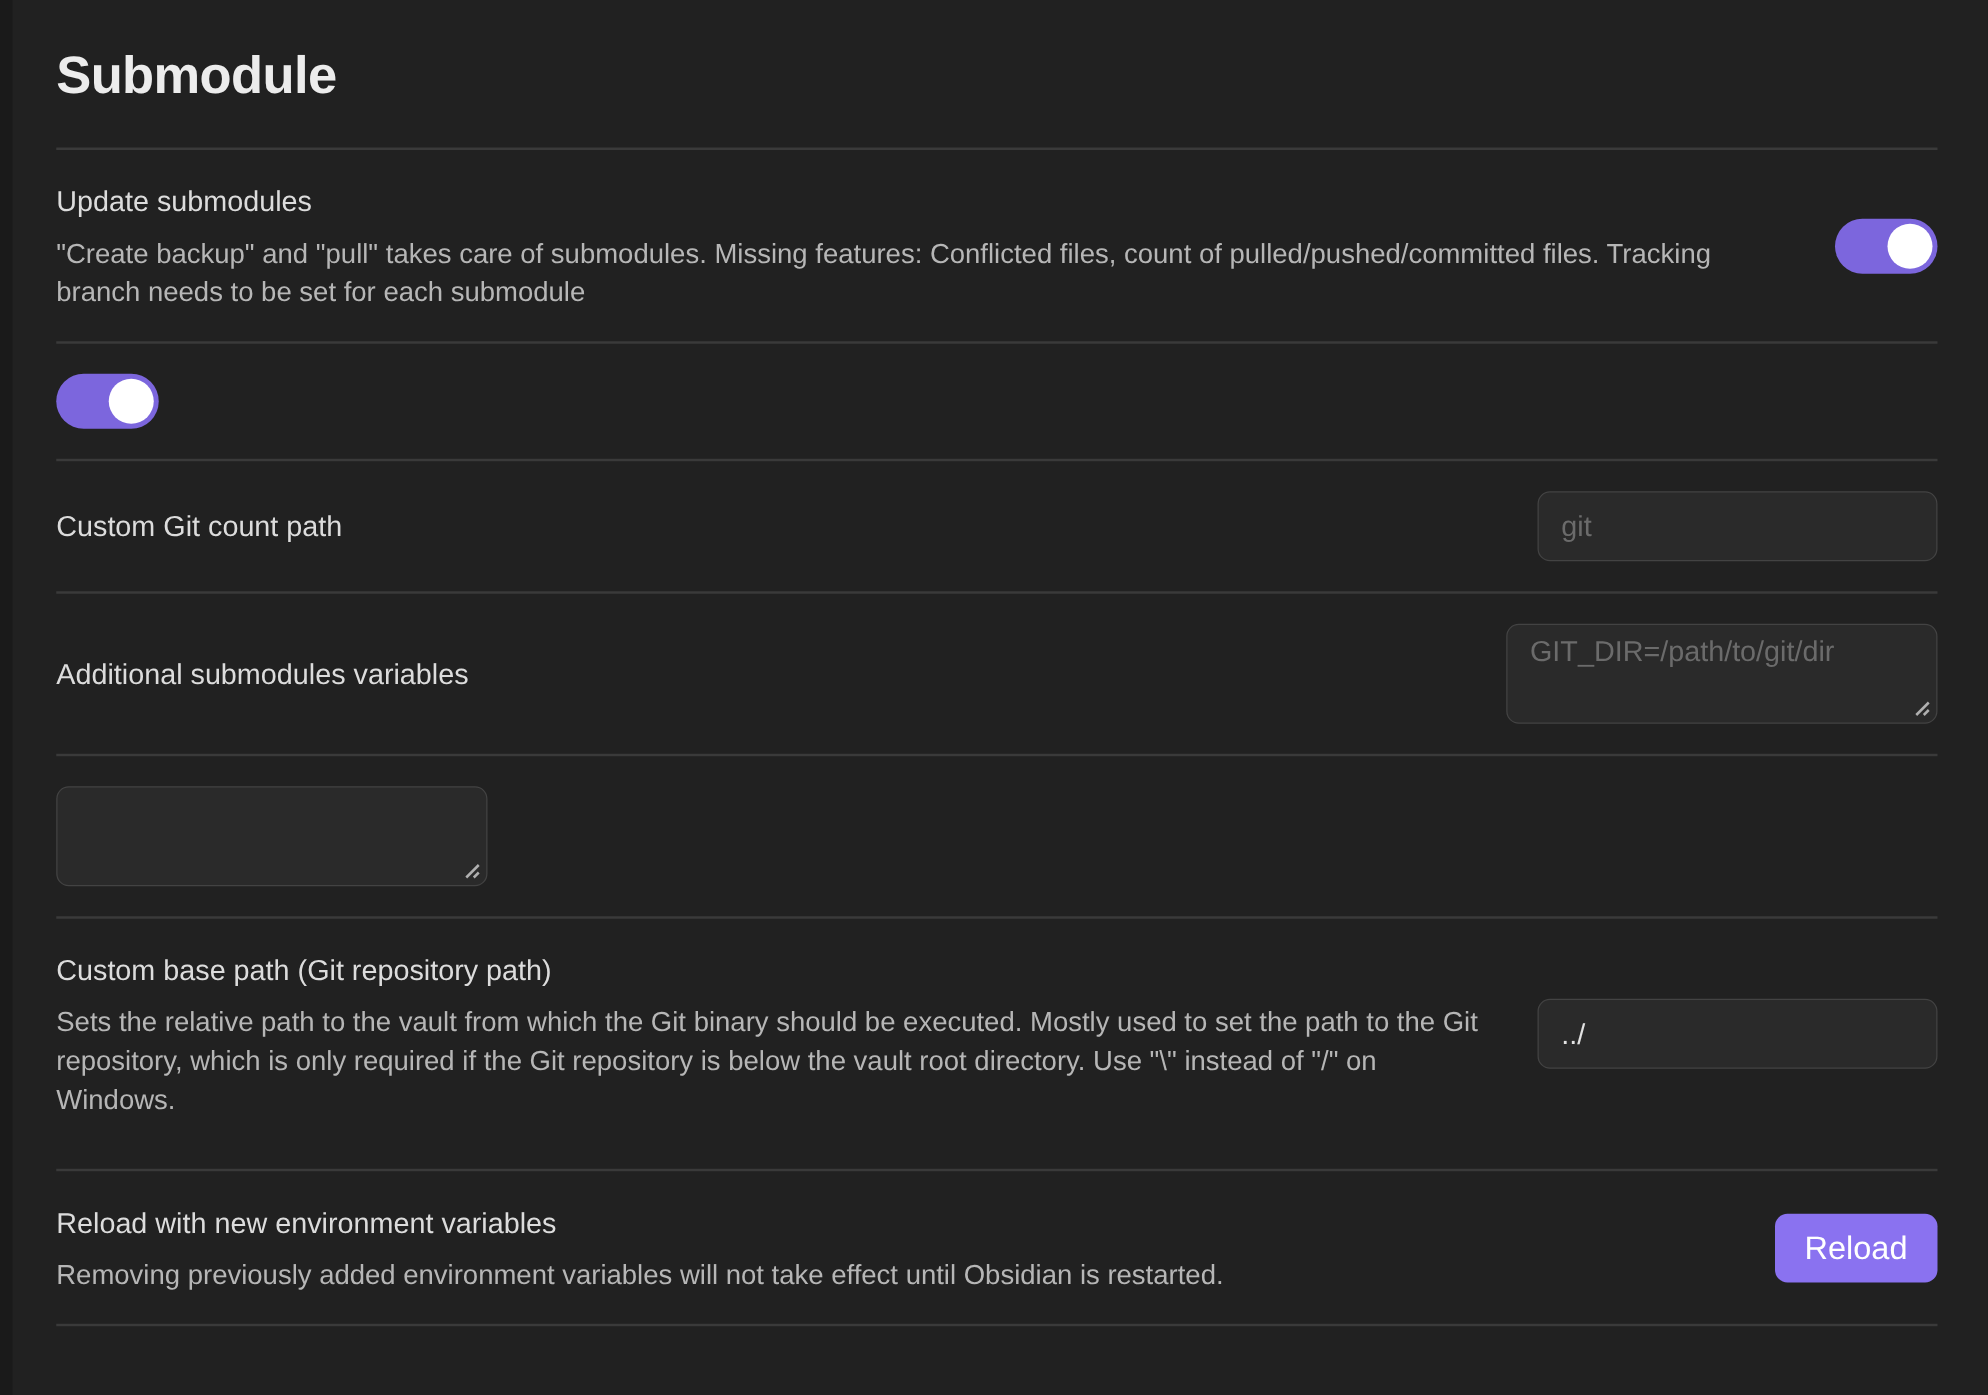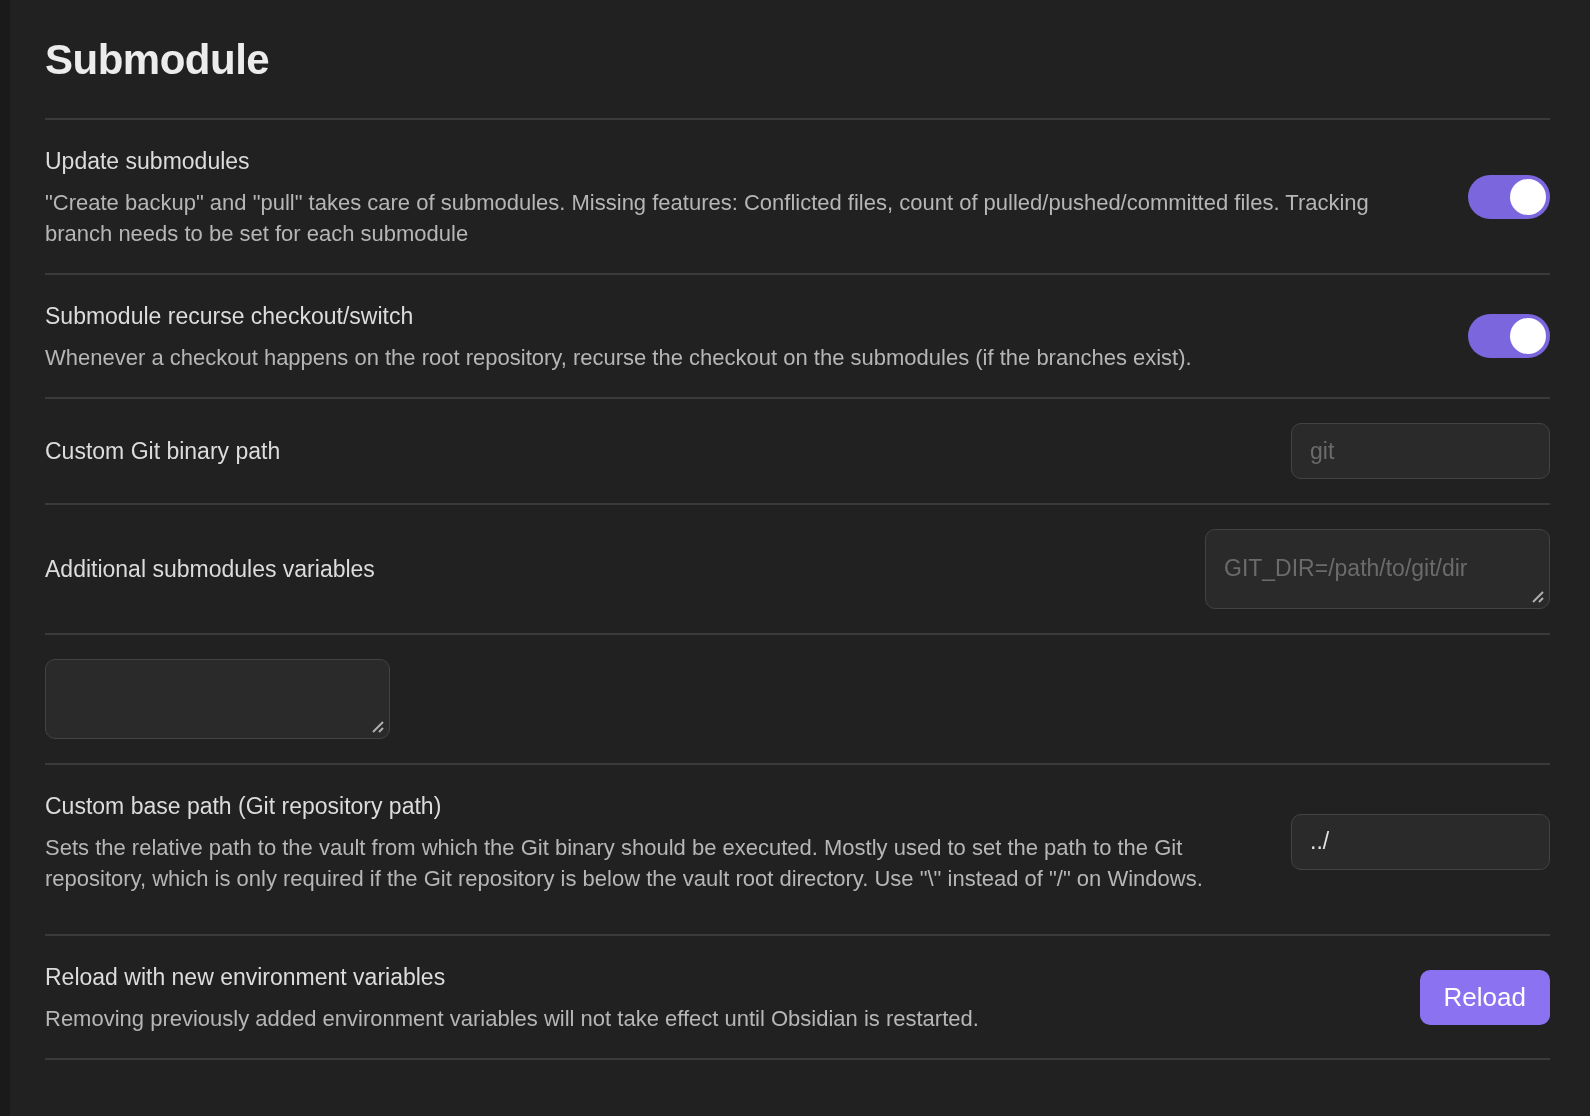--- a/index.html
+++ b/index.html
@@ -58,42 +58,42 @@
     cursor: pointer;
   }
   .toggle .knob {
     position: absolute; top: 4px; right: 4px;
     width: 36px; height: 36px; border-radius: 50%;
     background: #ffffff;
   }
 
   
   .text-input {
-    width: 259px; height: 56px;
+    width: 320px; height: 56px;
     background: var(--input-bg, #2a2a2a);
     border: 1px solid var(--input-border, #434343);
     border-radius: 10px;
     padding: 16px 18px;
     font-family: "Liberation Sans", sans-serif;
     font-size: 23px;
     color: #e2e2e2;
     outline: none;
   }
   .text-input::placeholder,
   .textarea::placeholder { color: #6b6b6b; opacity: 1; }
 
   
   .textarea-wrap { position: relative; }
   .textarea {
     display: block;
     width: 345px; height: 80px;
     background: var(--input-bg, #2a2a2a);
     border: 1px solid var(--input-border, #434343);
     border-radius: 10px;
-    padding: 25px 18px;
+    padding: 8px 18px;
     font-family: "Liberation Sans", sans-serif;
     font-size: 23px;
     color: #d946ef;
     resize: none;
     overflow: hidden;
     outline: none;
   }
   .resize-handle {
     position: absolute; right: 5px; bottom: 5px;
     width: 16px; height: 16px;
@@ -128,34 +128,30 @@
       <div class="setting-desc">"Create backup" and "pull" takes care of submodules. Missing features: Conflicted files, count of pulled/pushed/committed files. Tracking branch needs to be set for each submodule</div>
     </div>
     <div class="setting-control">
       <div class="toggle on">
         <div class="knob"></div>
       </div>
     </div>
   </div>
 
   <div class="setting-item">
-    <div class="setting-info">
-      <div class="setting-name">Submodule recurse checkout/switch</div>
-      <div class="setting-desc">Whenever a checkout happens on the root repository, recurse the checkout on the submodules (if the branches exist).</div>
-    </div>
     <div class="setting-control">
       <div class="toggle on">
         <div class="knob"></div>
       </div>
     </div>
   </div>
 
   <div class="setting-item">
     <div class="setting-info">
-      <div class="setting-name">Custom Git binary path</div>
+      <div class="setting-name">Custom Git count path</div>
 
     </div>
     <div class="setting-control">
       <input type="text" class="text-input" placeholder="git" style="">
     </div>
   </div>
 
   <div class="setting-item">
     <div class="setting-info">
       <div class="setting-name">Additional submodules variables</div>

